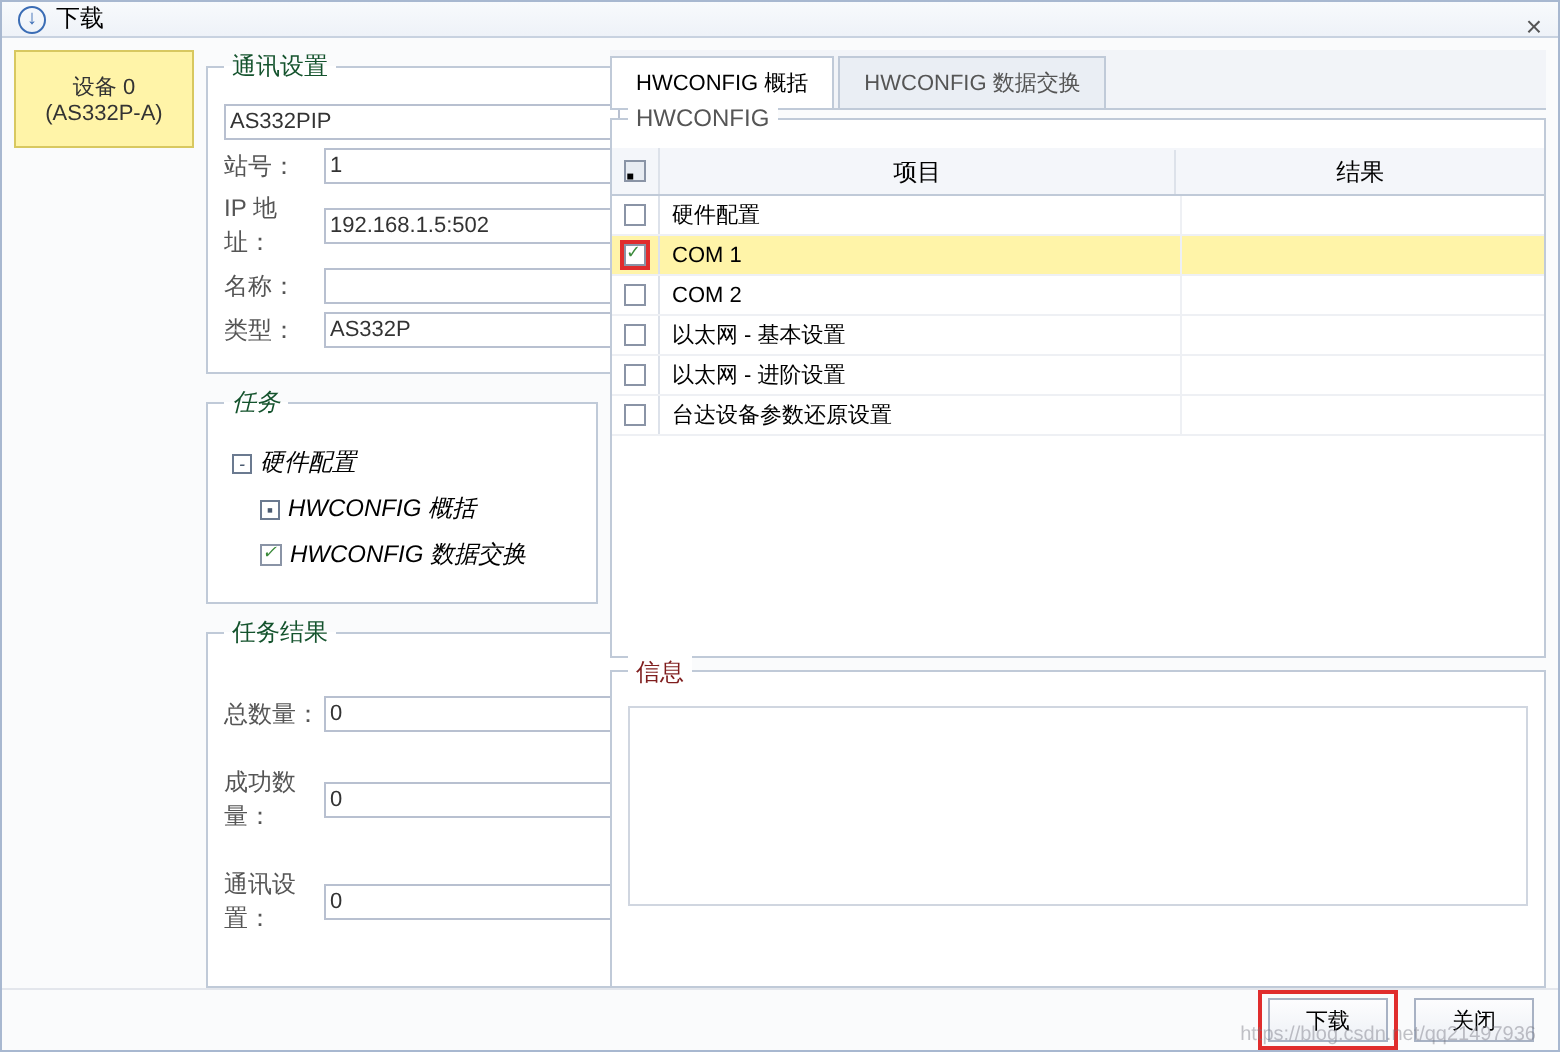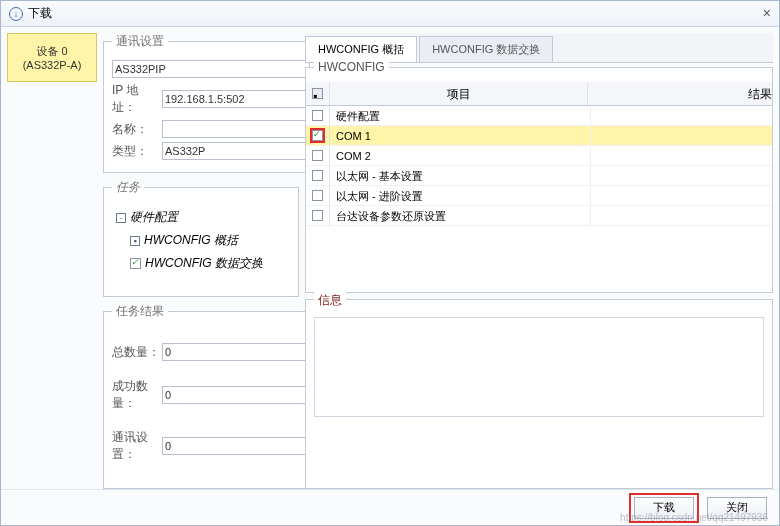--- a/index.html
+++ b/index.html
@@ -7,41 +7,41 @@
 .dialog { width: 780px; height: 526px; border: 1px solid #a8b8d0; background: #fff; display: flex; flex-direction: column; }
 .titlebar { height: 26px; background: linear-gradient(#f8fafc, #eef2f8); border-bottom: 1px solid #c8d2e0; display: flex; align-items: center; padding: 0 8px; position: relative; }
 .title-icon { width: 14px; height: 14px; border: 1.5px solid #3b6db5; border-radius: 50%; display: flex; align-items: center; justify-content: center; color: #3b6db5; font-size: 10px; margin-right: 5px; }
 .close-x { position: absolute; right: 8px; top: 4px; font-size: 14px; color: #555; cursor: pointer; }
 .body { flex: 1; display: flex; padding: 6px 6px 0 6px; gap: 6px; background: #fafbfc; }
 .col-left { width: 90px; }
 .device-chip { background: #fff4a8; border: 1px solid #d8c860; padding: 10px 6px; text-align: center; font-size: 11px; color: #333; }
 .col-mid { width: 196px; display: flex; flex-direction: column; gap: 6px; }
 .col-right { flex: 1; display: flex; flex-direction: column; }
 fieldset { border: 1px solid #c0cad8; padding: 6px 8px 8px 8px; background: #fff; }
-legend { padding: 0 4px; color: #737373; font-size: 12px; }
+legend { padding: 0 4px; color: #14532d; font-size: 12px; }
 .fld-row { display: flex; align-items: center; margin: 4px 0; }
 .fld-label { width: 50px; color: #555; }
 .fld-input { flex: 1; border: 1px solid #b8c0d0; background: #fff; height: 18px; padding: 0 2px; font-size: 11px; color: #333; }
 .tasks { flex: 0 0 auto; font-style: italic; }
 .tree { padding: 4px 2px; }
 .tree-item { padding: 3px 2px; display: flex; align-items: center; gap: 4px; }
 .tree-sub { padding-left: 14px; }
 .tree-box { width: 10px; height: 10px; border: 1px solid #6b7a90; display: inline-block; background: #fff; font-size: 9px; line-height: 8px; text-align: center; color: #4a5a70; }
 .tree-chk { width: 11px; height: 11px; border: 1px solid #8a94a6; display: inline-block; background: #fff; position: relative; }
 .tree-chk.on::after { content: "✓"; font-size: 9px; color: #3b8a3b; position: absolute; left: 0; top: -2px; }
 .task-results .fld-row { margin: 17px 0; align-items: center; }
 .tabs { display: flex; border-bottom: 1px solid #c0cad8; background: #f2f4f8; }
 .tab { padding: 5px 12px; border: 1px solid #c0cad8; border-bottom: none; background: #fff; margin-right: 2px; margin-top: 3px; font-size: 11px; cursor: pointer; }
 .tab.inactive { background: #eaeef4; color: #555; }
 .hwconfig-box { border: 1px solid #c0cad8; background: #fff; margin-top: 4px; padding: 0; }
 .hwconfig-legend { position: relative; top: -8px; left: 8px; background: #fff; padding: 0 4px; display: inline-block; color: #555; }
 .grid-head { display: flex; border-bottom: 1px solid #c0cad8; background: #f4f6fa; height: 24px; align-items: center; }
 .col-chk { width: 24px; display: flex; align-items: center; justify-content: center; border-right: 1px solid #dde2ea; height: 100%; }
 .col-item { flex: 1.4; text-align: center; border-right: 1px solid #dde2ea; line-height: 22px; }
-.col-result { flex: 1; text-align: right; line-height: 22px; }
+.col-result { flex: 1; text-align: center; line-height: 22px; }
 .grid-body { }
 .grid-row { display: flex; height: 20px; align-items: center; border-bottom: 1px solid #eef0f4; }
 .grid-row.sel { background: #fff4a8; }
 .highlight-box { border: 2px solid #e02d2d; }
 .chk { width: 11px; height: 11px; border: 1px solid #8a94a6; background: #fff; display: inline-block; position: relative; cursor: pointer; }
 .chk.on::after { content: "✓"; font-size: 9px; color: #3b8a3b; position: absolute; left: 0; top: -2px; }
 .chk.header { background: #e8ecf2; }
 .cell-item { flex: 1.4; padding-left: 6px; border-right: 1px solid #eef0f4; height: 100%; line-height: 20px; font-size: 11px; }
 .cell-result { flex: 1; height: 100%; }
 .msg-box { border: 1px solid #c0cad8; background: #fff; margin-top: 6px; flex: 1; }
@@ -66,20 +66,24 @@
       <div class="device-chip">设备 0 (AS332P-A)</div>
     </div>
 
     <div class="col-mid">
       <fieldset>
         <legend>通讯设置</legend>
         <div class="fld-row">
             <input class="fld-input" value="AS332PIP" style="">
           </div>
         <div class="fld-row">
+            <span class="fld-label">站号：</span>
+            <input class="fld-input" value="1" style="">
+          </div>
+        <div class="fld-row">
             <span class="fld-label">IP 地址：</span>
             <input class="fld-input" value="192.168.1.5:502" style="">
           </div>
         <div class="fld-row">
             <span class="fld-label">名称：</span>
             <input class="fld-input" value="" style="">
           </div>
         <div class="fld-row">
             <span class="fld-label">类型：</span>
             <input class="fld-input" value="AS332P" style="">
@@ -122,21 +126,21 @@
           </div>
       </fieldset>
     </div>
 
     <div class="col-right">
       <div class="tabs">
         <div class="tab">HWCONFIG 概括</div>
         <div class="tab inactive">HWCONFIG 数据交换</div>
       </div>
 
-      <div class="hwconfig-box" style="height:226px;">
+      <div class="hwconfig-box" style="height:270px;">
         <span class="hwconfig-legend">HWCONFIG</span>
         <div class="grid-head">
           <div class="col-chk">
               <span class="chk header">▪</span>
             </div>
           <div class="col-item">项目</div>
           <div class="col-result">结果</div>
         </div>
         <div class="grid-body" id="grid-body">
             <div class="grid-row">

